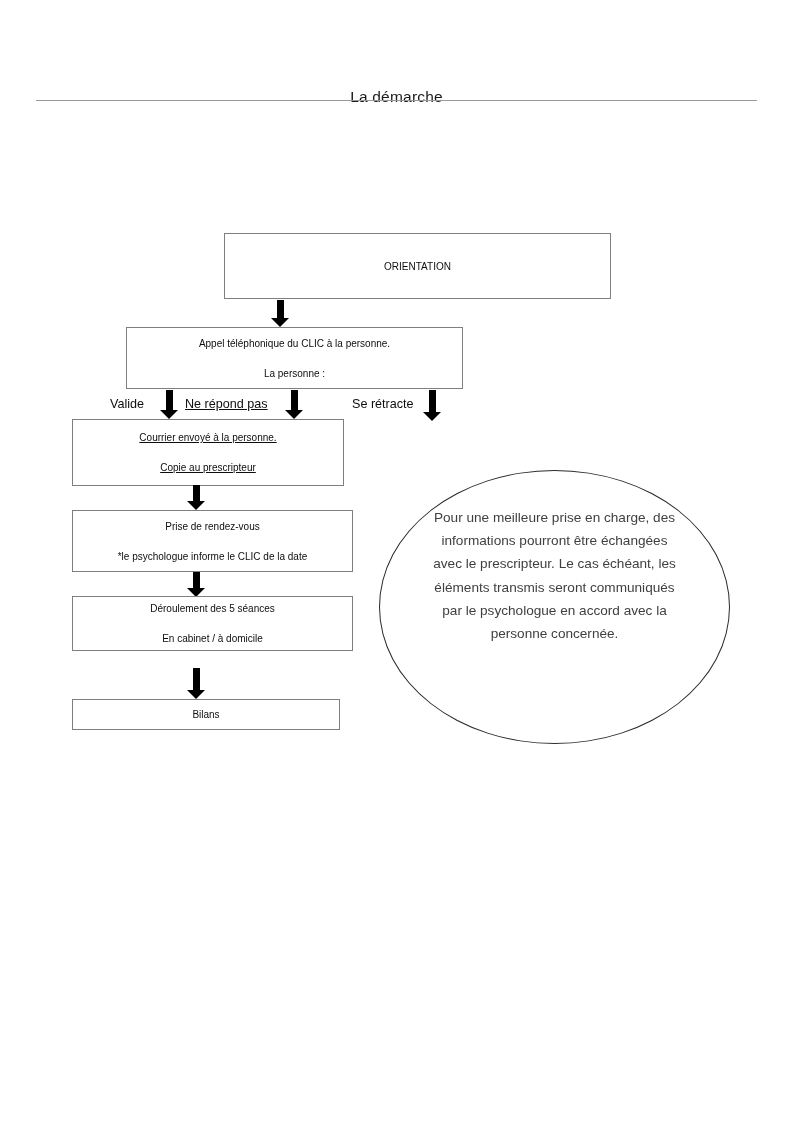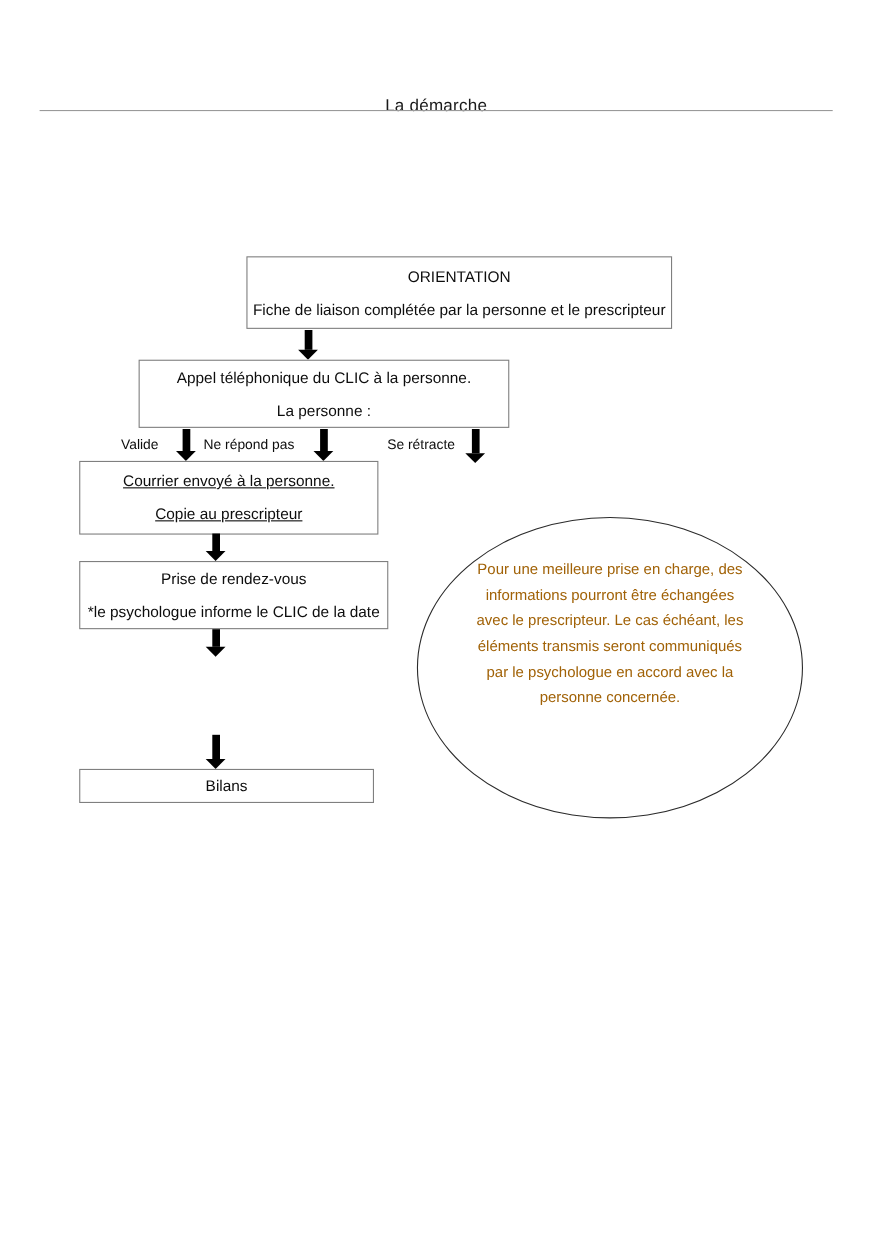--- a/index.html
+++ b/index.html
@@ -59,21 +59,21 @@
   .node {
     position: absolute;
     box-sizing: border-box;
     border: 1px solid #7f7f7f;
     background: #ffffff;
     display: flex;
     flex-direction: column;
     align-items: center;
     justify-content: center;
     text-align: center;
-    font-size: 14px;
+    font-size: 10px;
     line-height: 17px;
     color: #0d0d0d;
   }
   .node .line {
     display: block;
     white-space: nowrap;
   }
   .node .line + .line {
     margin-top: 13px;
   }
@@ -138,21 +138,21 @@
 
   
   .branch-label {
     position: absolute;
     font-size: 12.6px;
     line-height: 16px;
     color: #0d0d0d;
     white-space: nowrap;
   }
   #label-valide   { left: 110px; top: 396px; }
-  #label-nerepond { left: 185px; top: 396px; }
+  #label-nerepond { left: 185px; top: 396px; text-decoration: underline; }
   #label-retracte { left: 352px; top: 396px; }
 
   
   #note-ellipse {
     position: absolute;
     left: 379px;
     top: 470px;
     width: 351px;
     height: 274px;
   }
@@ -168,36 +168,35 @@
     background: transparent;
   }
   #note-ellipse .note-text {
     position: absolute;
     left: 48px;
     top: 36px;
     width: 255px;
     text-align: center;
     font-size: 13.6px;
     line-height: 23.2px;
-    color: #a16207;
+    color: #404040;
   }
 </style>
 </head>
 <body>
 
 <div id="doc-header">
   <div class="title">La démarche</div>
   <div class="rule"></div>
 </div>
 
 <div id="flow">
 
   <div class="node" id="node-orientation">
     <span class="line">ORIENTATION</span>
-    <span class="line">Fiche de liaison complétée par la personne et le prescripteur</span>
   </div>
 
   <div class="arrow" id="arrow-orientation-appel">
     <div class="shaft"></div>
     <div class="head"></div>
   </div>
 
   <div class="node" id="node-appel">
     <span class="line">Appel téléphonique du CLIC à la personne.</span>
     <span class="line">La personne :</span>
@@ -234,20 +233,24 @@
   <div class="node" id="node-rdv">
     <span class="line">Prise de rendez-vous</span>
     <span class="line">*le psychologue informe le CLIC de la date</span>
   </div>
 
   <div class="arrow" id="arrow-rdv-seances">
     <div class="shaft"></div>
     <div class="head"></div>
   </div>
 
+  <div class="node" id="node-seances">
+    <span class="line">Déroulement des 5 séances</span>
+    <span class="line">En cabinet / à domicile</span>
+  </div>
 
   <div class="arrow" id="arrow-seances-bilans">
     <div class="shaft"></div>
     <div class="head"></div>
   </div>
 
   <div class="node" id="node-bilans">
     <span class="line">Bilans</span>
   </div>
 

